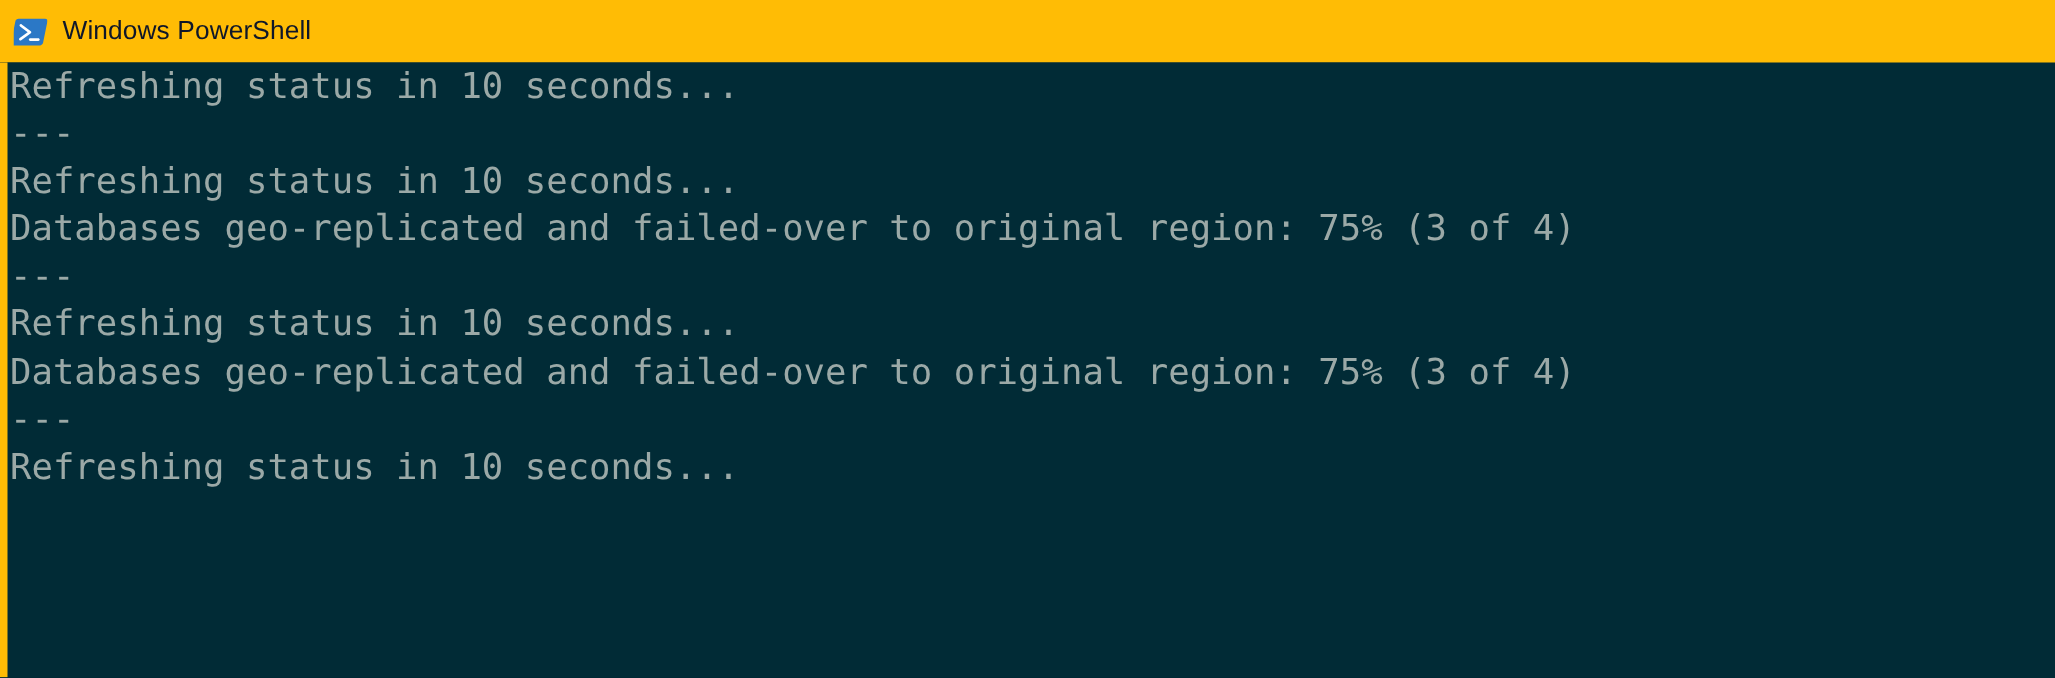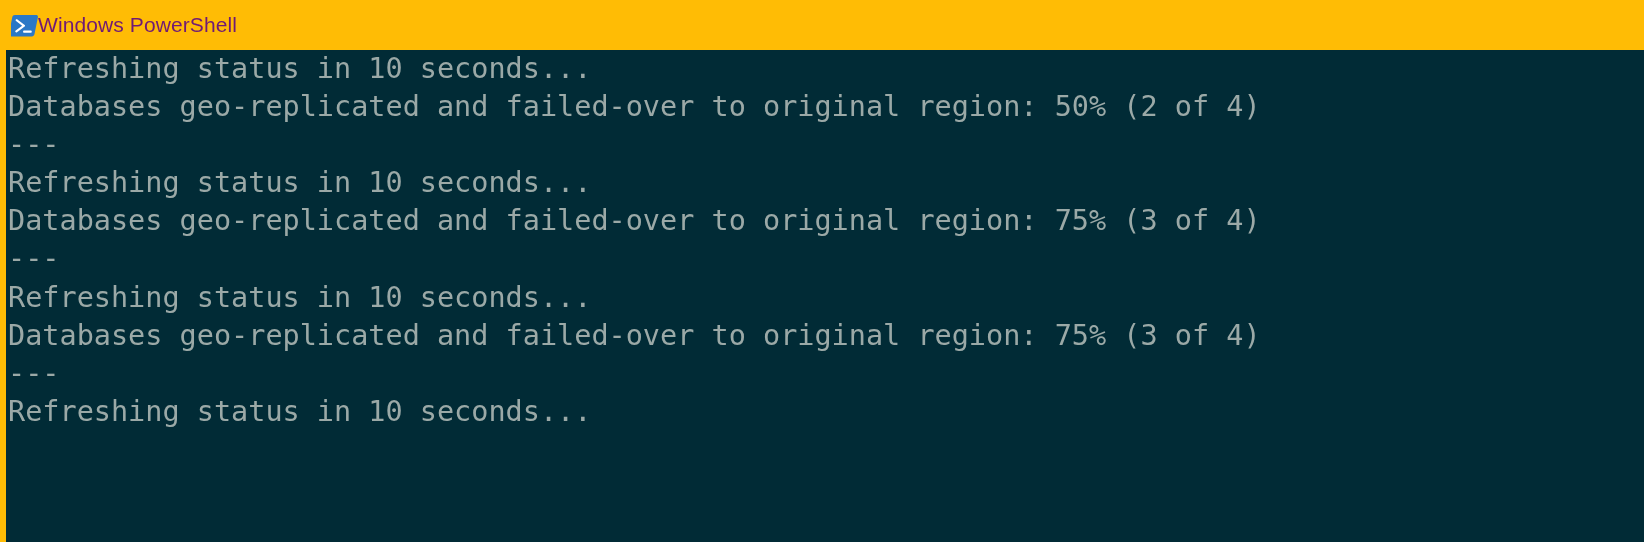--- a/index.html
+++ b/index.html
@@ -33,21 +33,22 @@
   }
   #ps-icon {
     width: 27px;
     height: 27px;
     flex: 0 0 auto;
     display: block;
   }
   #title-text {
     font-family: "Liberation Sans", sans-serif;
     font-size: 21px;
-    color: #701a75;
+    color: #0f172a;
+    margin-left: 12px;
     white-space: nowrap;
     letter-spacing: 0.1px;
   }
   
   #terminal {
     position: absolute;
     top: 50px;
     left: 0;
     width: 1320px;
     height: 492px;
@@ -89,21 +90,20 @@
       <path d="M4.6 3.6h25.2c1.5 0 2.4 1.1 2.1 2.5l-4.1 20.3c-.3 1.4-1.6 2.5-3.1 2.5H-0.5c-1.5 0-2.4-1.1-2.1-2.5L1.5 6.1C1.8 4.7 3.1 3.6 4.6 3.6z" fill="#2b78c6"></path>
       <path d="M7.6 8.9l8.6 6.6c.6.5.6 1.3 0 1.8L7.1 24c-.6.4-1.4.3-1.8-.3-.4-.6-.3-1.4.3-1.8l7.6-5.6-7.2-5.5c-.6-.4-.7-1.2-.2-1.8.4-.6 1.2-.7 1.8-.1z" fill="#ffffff"></path>
       <path d="M15.6 22h7.7c.7 0 1.3.6 1.3 1.3s-.6 1.3-1.3 1.3h-7.7c-.7 0-1.3-.6-1.3-1.3s.6-1.3 1.3-1.3z" fill="#ffffff"></path>
     </svg>
     <span id="title-text">Windows PowerShell</span>
   </div>
 
   <div id="terminal">
     <div id="console-output">
         <div class="console-line">Refreshing status in 10 seconds...</div>
-        <div class="console-line">Databases geo-replicated and failed-over to original region: 50% (2 of 4)</div>
         <div class="console-line sep">---</div>
         <div class="console-line">Refreshing status in 10 seconds...</div>
         <div class="console-line">Databases geo-replicated and failed-over to original region: 75% (3 of 4)</div>
         <div class="console-line sep">---</div>
         <div class="console-line">Refreshing status in 10 seconds...</div>
         <div class="console-line">Databases geo-replicated and failed-over to original region: 75% (3 of 4)</div>
         <div class="console-line sep">---</div>
         <div class="console-line">Refreshing status in 10 seconds...</div>
       </div>
   </div>

